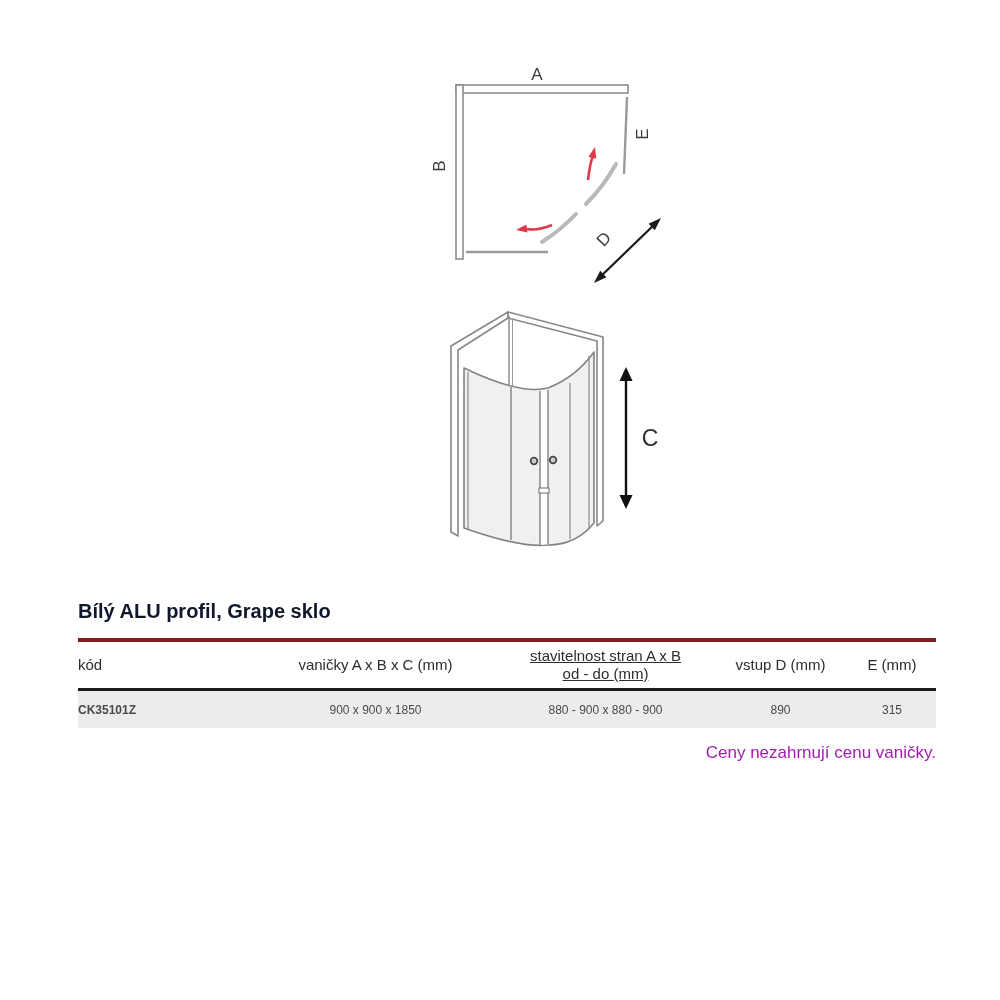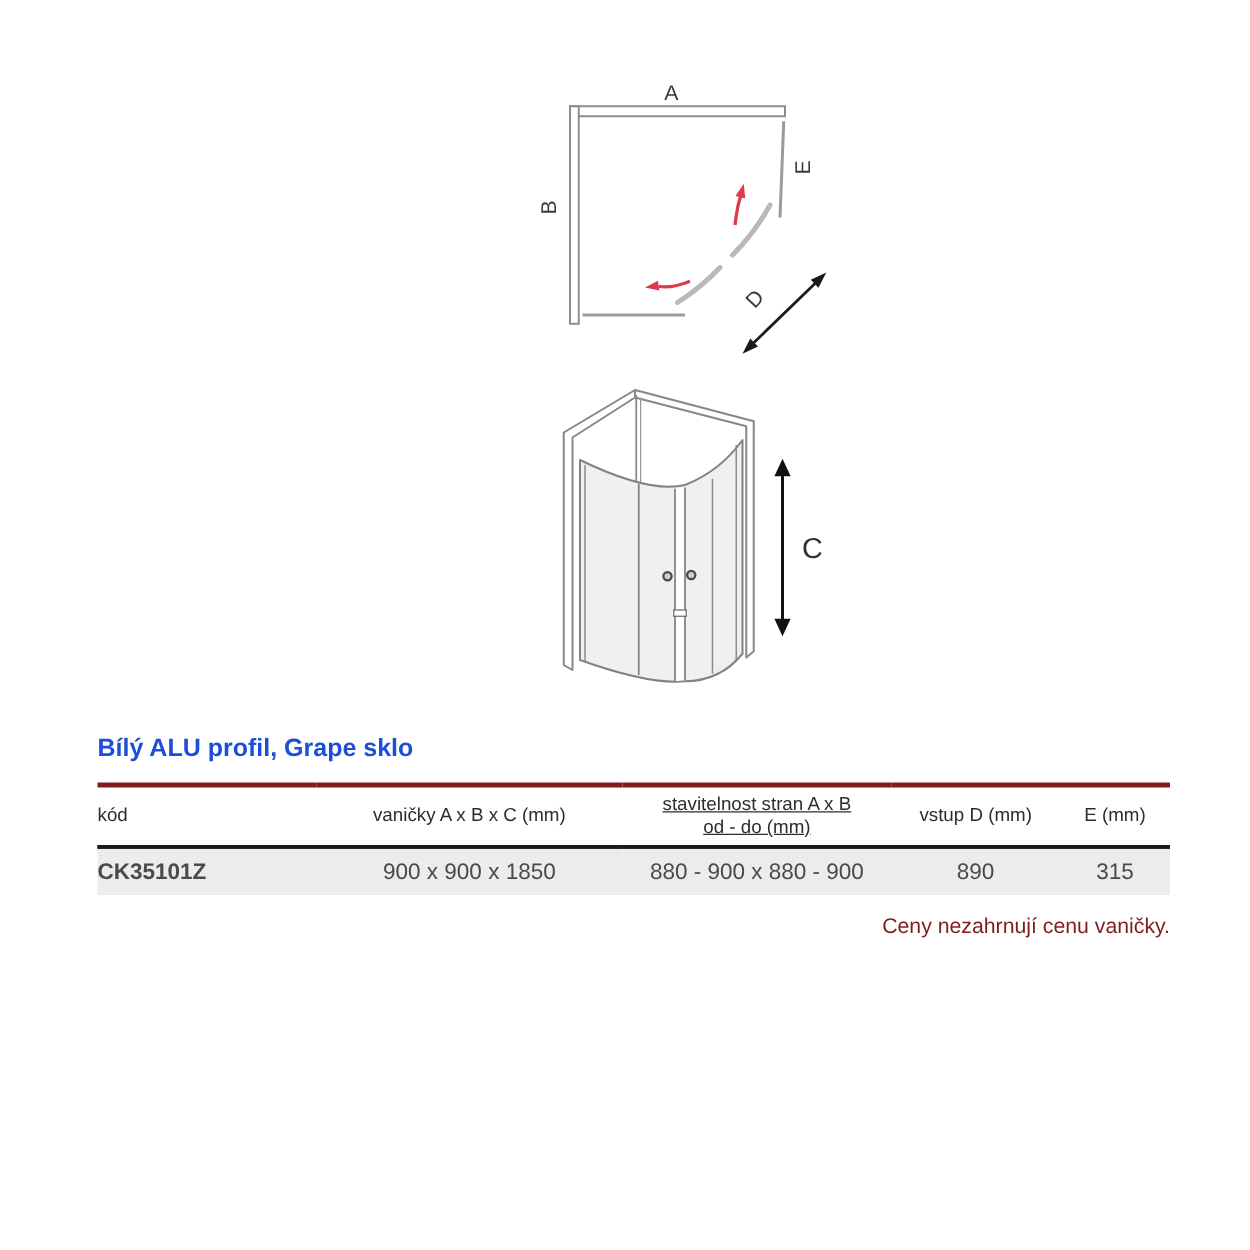--- a/index.html
+++ b/index.html
@@ -8,36 +8,36 @@
     font-family:"Liberation Sans","DejaVu Sans",sans-serif;overflow:hidden;
   }
   
   .svg-abs{position:absolute;}
   #top-view{left:415px;top:50px;width:280px;height:250px;}
   #front-view{left:425px;top:300px;width:285px;height:265px;}
   .dim-label{font-family:"Liberation Sans","DejaVu Sans",sans-serif;fill:#3b3b3b;font-size:17px;}
   .dim-label-big{font-family:"Liberation Sans","DejaVu Sans",sans-serif;fill:#303030;font-size:23px;}
   
   .product-section{position:absolute;left:78px;top:588px;width:858px;}
-  .section-title{margin:0 0 16px 0;font-size:20px;line-height:22px;font-weight:bold;color:#1d4ed8;}
+  .section-title{margin:12px 0 16px 0;font-size:20px;line-height:22px;font-weight:bold;color:#0f172a;}
   table.spec{width:858px;border-collapse:collapse;border-top:4px solid #7f1d1d;table-layout:fixed;}
   table.spec th{
     font-weight:normal;font-size:15px;line-height:1.2;color:#2d2d2d;
     height:46px;vertical-align:middle;padding:0;border-bottom:3px solid #1a1a1a;
   }
   table.spec td{
-    font-size:18px;color:#4a4a4a;height:37px;vertical-align:middle;padding:0;
+    font-size:12px;color:#4a4a4a;height:37px;vertical-align:middle;padding:0;
   }
   .col-code{width:175px;} .col-dim{width:245px;} .col-adj{width:215px;}
   .col-entry{width:135px;} .col-e{width:88px;}
   .al{text-align:left;} .ac{text-align:center;}
   .cell-adj-header{white-space:pre-line;text-decoration:underline;}
   td.code-cell{font-weight:bold;color:#121212;font-size:18px;}
   tr.shaded{background:#ececec;}
-  .footer-note{margin-top:15px;text-align:right;font-size:17px;color:#7f1d1d;}
+  .footer-note{margin-top:15px;text-align:right;font-size:17px;color:#a21caf;}
 </style>
 </head>
 <body>
 
 <div class="canvas">
 
   <svg id="top-view" class="svg-abs" viewBox="415 50 280 250">
 
     <rect x="456" y="85" width="172" height="8" fill="#ffffff" stroke="#8d8d8d" stroke-width="1.6"></rect>
 

